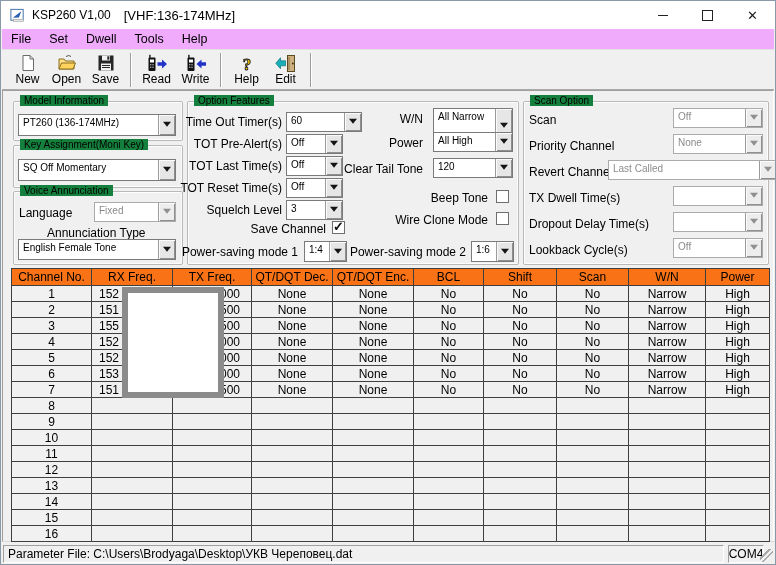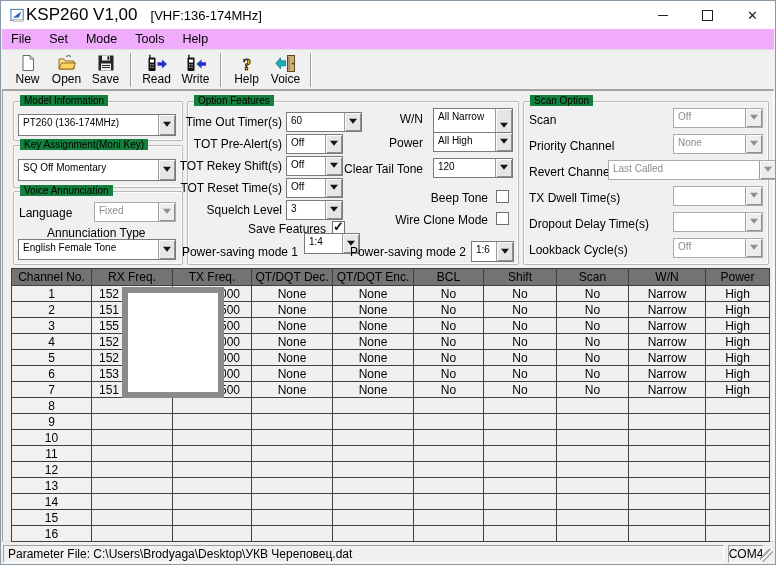--- a/index.html
+++ b/index.html
@@ -1,20 +1,20 @@
 <!DOCTYPE html>
 <html><head>
 <meta charset="utf-8">
 <style>
   html,body{margin:0;padding:0;background:#cfcfcf;font-family:"Liberation Sans",sans-serif;}
   .window{position:relative;width:776px;height:565px;background:#f0f0f0;border:1px solid #8a99a8;box-sizing:border-box;overflow:hidden;}
   
   .titlebar{position:absolute;left:0;top:0;right:0;height:28px;background:#ffffff;display:flex;align-items:center;}
   .app-icon{width:17px;height:17px;margin-left:8px;flex:0 0 auto;}
-  .title-text{font-size:17px;color:#000;margin-left:0;white-space:nowrap;}
+  .title-text{font-size:12px;color:#000;margin-left:6px;white-space:nowrap;}
   .band-text{font-size:13px;color:#000;margin-left:13px;white-space:nowrap;}
   .win-btns{margin-left:auto;display:flex;height:28px;}
   .win-btn{width:45px;height:28px;display:flex;align-items:center;justify-content:center;color:#222;}
   .min-glyph{width:10px;border-top:1px solid #222;}
   .max-glyph{width:9px;height:9px;border:1px solid #222;}
   .close-glyph{font-size:13px;line-height:13px;}
   
   .menubar{position:absolute;left:1px;top:28px;right:1px;height:20px;background:#f0abfc;display:flex;align-items:center;}
   .menu-item{font-size:12.5px;padding:2px 9px;color:#000;}
   
@@ -38,21 +38,21 @@
   .combo.disabled{border-color:#ababab;}
   .combo.disabled .cval{color:#8b8b8b;}
   .combo.disabled .drop{background:#ededed;}
   .combo.disabled .drop::after{border-top-color:#8f8f8f;}
   
   .checkbox{position:absolute;width:13px;height:13px;background:#fff;border:1px solid #6e6e6e;box-sizing:border-box;z-index:2;}
   .checkbox.checked::after{content:"✓";position:absolute;left:0px;top:-3px;font-size:13px;font-weight:bold;color:#101010;}
   
   .channel-table{position:absolute;left:10px;top:267px;border-collapse:collapse;table-layout:fixed;z-index:1;}
   .channel-table th,.channel-table td{border:1px solid #3f3f3f;font-size:12px;font-weight:normal;text-align:center;padding:0;height:15px;overflow:hidden;white-space:nowrap;color:#000;}
-  .channel-table th{background:#737373;height:16px;}
+  .channel-table th{background:#f97316;height:16px;}
   .channel-table td.rowhead{background:#f1f1f1;}
   .channel-table td.rx{text-align:left;padding-left:7px;}
   .channel-table td.tx{text-align:right;padding-right:11px;}
   
   .redaction{position:absolute;left:121px;top:286px;width:102px;height:111px;background:#ffffff;border:6px solid #8b8b8b;box-sizing:border-box;z-index:5;}
   
   .statusbar{position:absolute;left:0;bottom:0;right:0;height:22px;background:#f0f0f0;border-top:1px solid #d9d9d9;}
   .spanel{position:absolute;border:1px solid;border-color:#9f9f9f #ffffff #ffffff #9f9f9f;background:#f0f0f0;font-size:12px;color:#000;display:flex;align-items:center;box-sizing:border-box;white-space:nowrap;overflow:hidden;}
   .grip{position:absolute;right:2px;bottom:2px;width:13px;height:13px;background:
     linear-gradient(135deg, transparent 0 6px, #a9a9a9 6px 8px, transparent 8px 10px, #a9a9a9 10px 12px, transparent 12px);}
@@ -79,21 +79,21 @@
         </div>
       <div class="win-btn">
           <span class="close-glyph">✕</span>
         </div>
     </div>
   </div>
 
   <div class="menubar">
     <span class="menu-item">File</span>
     <span class="menu-item">Set</span>
-    <span class="menu-item">Mode</span>
+    <span class="menu-item">Dwell</span>
     <span class="menu-item">Tools</span>
     <span class="menu-item">Help</span>
   </div>
 
   <div class="toolbar">
     <div class="tbtn">
       <span class="ticon">
         <svg width="18" height="18" viewBox="0 0 18 18">
             <path d="M4 1.5h7l3.5 3.5v11.5H4z" fill="#fff" stroke="#6b6b6b"></path>
             <path d="M11 1.5V5h3.5" fill="none" stroke="#6b6b6b"></path>
@@ -166,21 +166,21 @@
     </div>
     <div class="tbtn">
       <span class="ticon">
         <svg width="22" height="19" viewBox="0 0 22 19">
             <rect x="12.5" y="1.5" width="7" height="16" fill="#cdb07e" stroke="#5a4a22"></rect>
             <line x1="14" y1="3" x2="14" y2="16" stroke="#8a734a"></line>
             <circle cx="17.8" cy="9.5" r="0.9" fill="#3a2f14"></circle>
             <path d="M10.5 6.8H5.5V3.8L0.8 9.3l4.7 5.5v-3H10.5z" fill="#19b0b8" stroke="#0c6f75" stroke-width="0.7"></path>
           </svg>
       </span>
-      <span class="tlabel">Voice</span>
+      <span class="tlabel">Edit</span>
     </div>
     <div class="tsep"></div>
   </div>
 
   <div class="client"></div>
 
   <div class="group" style="left:12px;top:100px;width:168px;height:38px;"></div>
   <span class="legend" style="left:19px;top:94px;">Model Information</span>
   <div class="combo" style="left:17px;top:113px;width:158px;height:22px;">
     <span class="cval">PT260 (136-174MHz)</span>
@@ -215,43 +215,43 @@
       <span class="cval">60</span>
       <span class="drop"></span>
     </div>
 
   <span class="lbl r" style="right:493px;top:136px;">TOT Pre-Alert(s)</span>
   <div class="combo" style="left:285px;top:133px;width:57px;height:20px;">
       <span class="cval">Off</span>
       <span class="drop"></span>
     </div>
 
-  <span class="lbl r" style="right:493px;top:158px;">TOT Rekey Shift(s)</span>
+  <span class="lbl r" style="right:493px;top:158px;">TOT Last Time(s)</span>
   <div class="combo" style="left:285px;top:155px;width:57px;height:20px;">
       <span class="cval">Off</span>
       <span class="drop"></span>
     </div>
 
   <span class="lbl r" style="right:493px;top:180px;">TOT Reset Time(s)</span>
   <div class="combo" style="left:285px;top:177px;width:57px;height:20px;">
       <span class="cval">Off</span>
       <span class="drop"></span>
     </div>
 
   <span class="lbl r" style="right:493px;top:202px;">Squelch Level</span>
   <div class="combo" style="left:285px;top:199px;width:57px;height:20px;">
       <span class="cval">3</span>
       <span class="drop"></span>
     </div>
 
-  <span class="lbl r" style="right:449px;top:221px;">Save Features</span>
+  <span class="lbl r" style="right:449px;top:221px;">Save Channel</span>
   <div class="checkbox checked" style="left:331px;top:220px;"></div>
 
   <span class="lbl r" style="right:477px;top:244px;">Power-saving mode 1</span>
-  <div class="combo" style="left:303px;top:232px;width:56px;height:21px;">
+  <div class="combo" style="left:303px;top:240px;width:43px;height:21px;">
       <span class="cval">1:4</span>
       <span class="drop"></span>
     </div>
 
   <span class="lbl r" style="right:352px;top:111px;">W/N</span>
   <div class="combo" style="left:432px;top:107px;width:80px;height:36px;">
       <span class="cval">All Narrow</span>
       <span class="drop"></span>
     </div>
 

